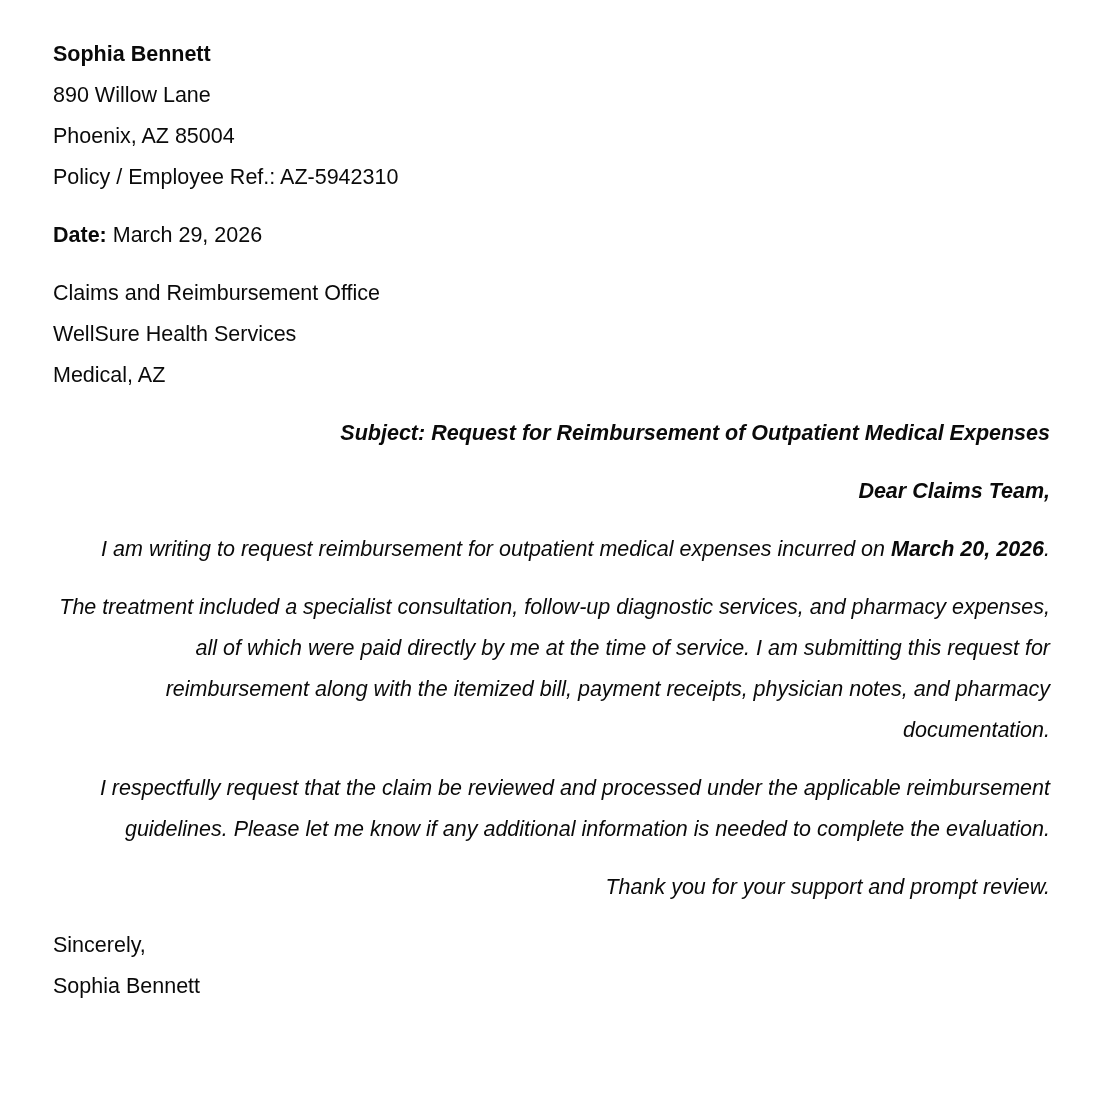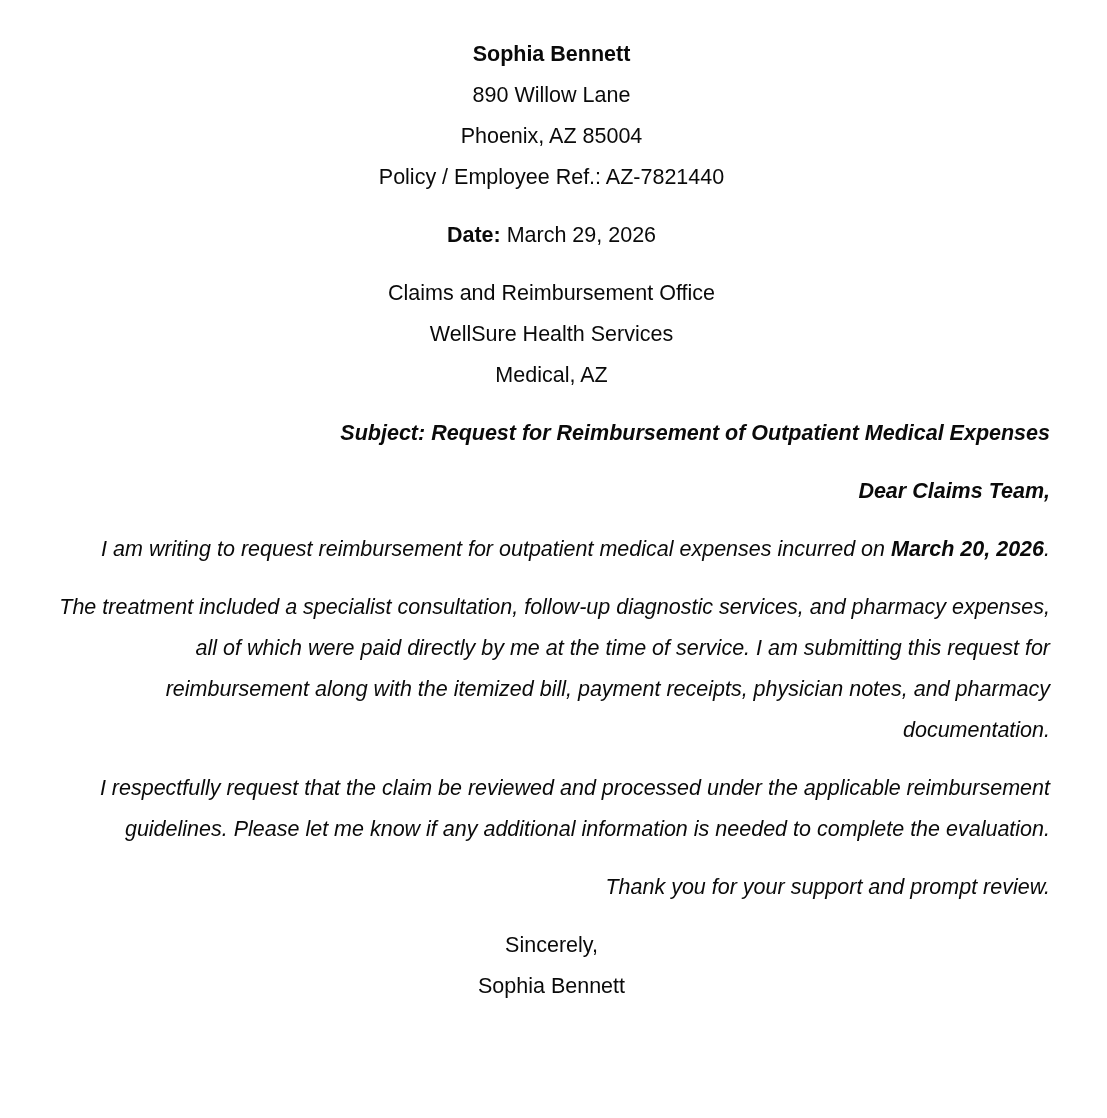--- a/index.html
+++ b/index.html
@@ -22,21 +22,20 @@
 
   .letter {
     width: 997px;
     font-size: 21.5px;
     line-height: 41px;
   }
 
   
   .block {
     margin: 0 0 17px 0;
-    text-align: center;
   }
   .block:last-child {
     margin-bottom: 0;
   }
 
   .line {
     display: block;
     white-space: pre-wrap;
   }
 
@@ -82,21 +81,21 @@
 </head>
 <body>
 
 <div class="page">
   <div class="letter">
 
     <div class="block">
       <span class="line sender-name">Sophia Bennett</span>
       <span class="line">890 Willow Lane</span>
       <span class="line">Phoenix, AZ 85004</span>
-      <span class="line">Policy / Employee Ref.: AZ-7821440</span>
+      <span class="line">Policy / Employee Ref.: AZ-5942310</span>
     </div>
 
     <div class="block">
       <span class="line"><span class="run bold">Date:</span><span class="run"> March 29, 2026</span></span>
     </div>
 
     <div class="block">
       <span class="line recipient-name">Claims and Reimbursement Office</span>
       <span class="line">WellSure Health Services</span>
       <span class="line">Medical, AZ</span>

